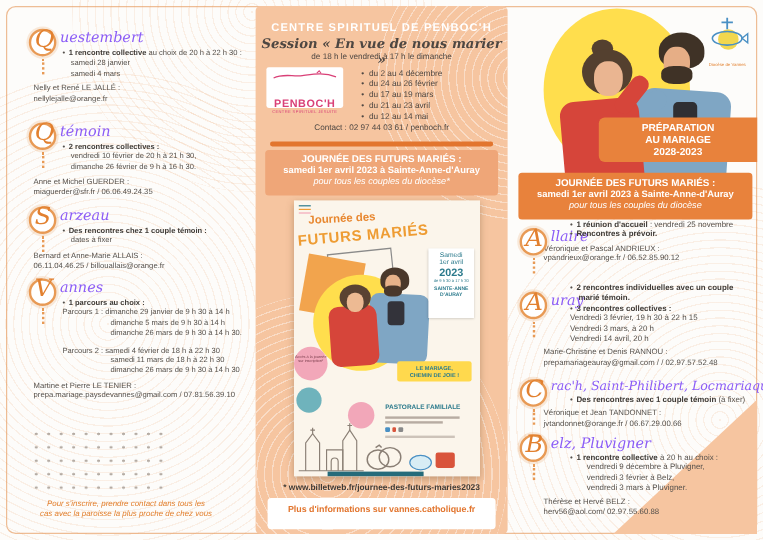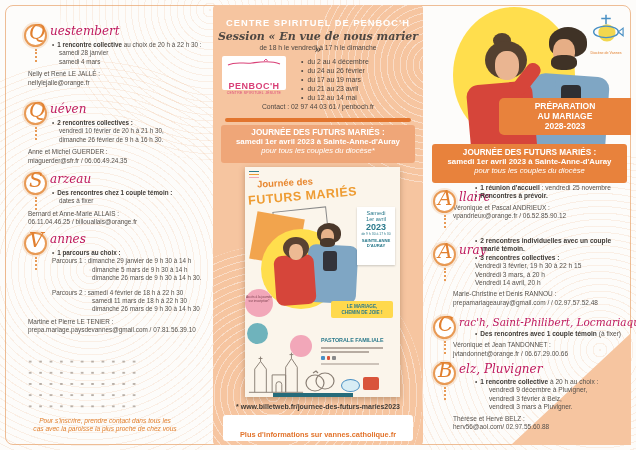--- a/index.html
+++ b/index.html
@@ -9,21 +9,21 @@
   
   .arc{position:absolute;border-radius:50%;z-index:0;pointer-events:none;}
   .arc.o{background:repeating-radial-gradient(circle,rgba(231,150,88,.13) 0 1px,rgba(0,0,0,0) 1px 6.5px);}
   .arc.w{background:repeating-radial-gradient(circle,rgba(255,255,255,.4) 0 1px,rgba(0,0,0,0) 1px 6.5px);}
   .col{position:absolute;top:0;height:450px;z-index:1;}
   
   .mono{position:absolute;left:0;top:0;width:19px;height:19px;border-radius:50%;
         border:2px solid #E89A55;background:#fff;box-shadow:0 0 0 2px rgba(232,154,85,.20);}
   .mletter{position:absolute;left:3px;top:-6px;font:italic 20px "DejaVu Serif",serif;color:#E2802F;}
   .mtail{position:absolute;left:9px;top:23px;height:13px;border-left:2px dotted #E89A55;}
-  .sec-title{margin-left:26px;font:italic 12px "DejaVu Serif",serif;color:#be185d;white-space:nowrap;}
+  .sec-title{margin-left:26px;font:italic 12px "DejaVu Serif",serif;color:#8b5cf6;white-space:nowrap;}
   .ln{line-height:8.4px;}
   .nw{white-space:nowrap;}
   .bold{font-weight:bold;color:#3E3A36;}
   .blt{text-indent:-7px;padding-left:7px;}
   .blt::before{content:"•";margin-right:3px;color:#55504B;}
   
   .lsec{position:absolute;left:24px;width:184px;}
   .lsec .bullets{margin-left:28px;margin-top:3px;font-size:6.3px;}
   .lsec .ind{padding-left:7px;}
   .lsec .ind2{padding-left:40px;}
@@ -48,21 +48,21 @@
   .mid-dates li{line-height:9px;}
   .mid-dates li::before{content:"•";margin-right:4px;}
   .mid-contact{top:98px;width:100%;text-align:center;font-size:6.8px;color:#4E4742;}
   .mid-divider{left:12px;right:12px;top:113px;height:4px;background:#E2752E;border-radius:2px;}
   .mid-banner{left:8px;right:8px;top:120px;height:38px;background:#EFA678;border-radius:3px;text-align:center;color:#fff;}
   .mb1{margin-top:3px;font-weight:bold;font-size:8.2px;}
   .mb2{font-weight:bold;font-size:7.8px;}
   .mb3{font:italic 7.6px "Liberation Sans",sans-serif;}
   .billetweb{top:398px;width:100%;text-align:center;font-weight:bold;font-size:7px;color:#3E3A36;}
   .info-box{left:10px;right:10px;top:410px;height:26px;background:#fff;border-radius:3px;text-align:center;
-     color:#E2752E;font-weight:bold;font-size:7.4px;padding-top:15px;box-sizing:border-box;line-height:9.5px;}
+     color:#E2752E;font-weight:bold;font-size:7.4px;padding-top:5px;box-sizing:border-box;line-height:9.5px;}
   
   .poster{left:32px;top:162px;width:155px;height:230px;background:#FBF5EB;box-shadow:0 2px 6px rgba(90,60,30,.35);overflow:hidden;}
   .poster>*{position:absolute;}
   .pt1{left:12px;top:10px;color:#E8872F;font-weight:bold;font-size:9.5px;transform:rotate(-3deg);}
   .pt2{left:3px;top:22px;color:#EE9C33;font-weight:bold;font-size:12.5px;letter-spacing:.5px;transform:rotate(-5deg);white-space:nowrap;}
   .psq{left:8px;top:48px;width:48px;height:48px;background:#F2A44D;transform:rotate(10deg);}
   .psq2{left:30px;top:42px;width:52px;height:52px;border:1px solid #8a8a8a;transform:rotate(-6deg);}
   .pyc{left:16px;top:62px;width:80px;height:80px;background:#FFDE4D;border-radius:50%;}
   .pbadge{left:112px;top:40px;width:38px;height:58px;background:#fff;box-shadow:0 1px 2px rgba(0,0,0,.2);
      text-align:center;color:#2B7A8C;}
@@ -135,21 +135,21 @@
         <div class="ln nw">Nelly et René LE JALLÉ :</div>
         <div class="ln nw">nellylejalle@orange.fr</div>
       </div>
     </div>
 
     <div class="lsec" style="top:102px">
       <div class="mono">
         <span class="mletter">Q</span>
         <span class="mtail"></span>
       </div>
-      <div class="sec-title">uéven</div>
+      <div class="sec-title">témoin</div>
       <div class="bullets">
         <div class="ln blt nw"><span class="bold">2 rencontres collectives :</span><span></span></div>
         <div class="ln ind nw">vendredi 10 février de 20 h à 21 h 30,</div>
         <div class="ln ind nw">dimanche 26 février de 9 h à 16 h 30.</div>
       </div>
       <div class="contacts">
         <div class="ln nw">Anne et Michel GUERDER :</div>
         <div class="ln nw">miaguerder@sfr.fr / 06.06.49.24.35</div>
       </div>
     </div>

